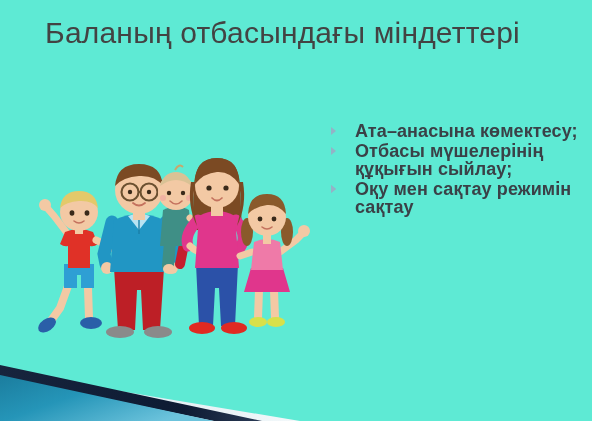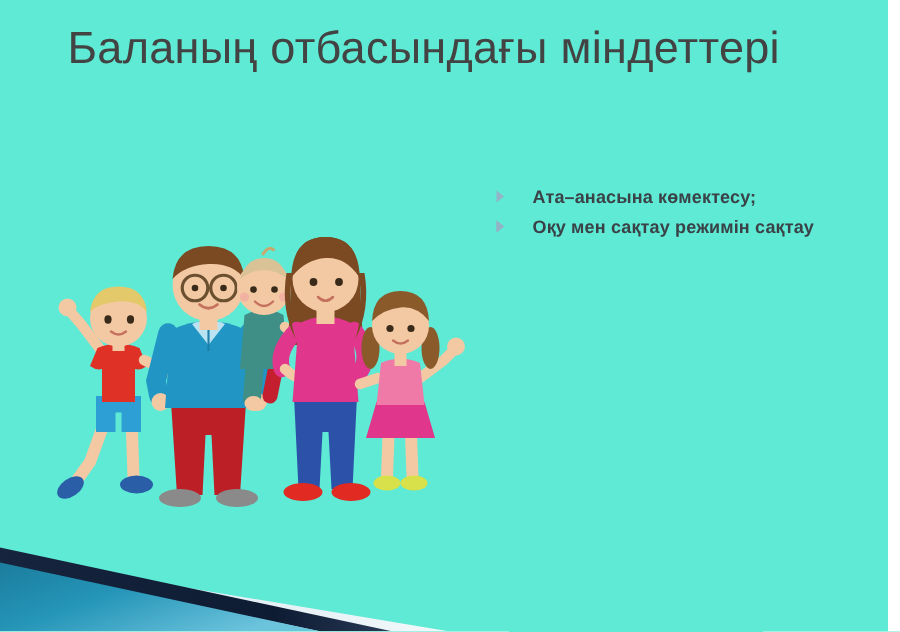--- a/index.html
+++ b/index.html
@@ -35,21 +35,21 @@
     position:absolute;
     left:331px; top:122px;
     width:262px;
     margin:0;padding:0;
     list-style:none;
   }
   .bullet-row{
     position:relative;
     padding-left:24px;
     margin-bottom:1px;
-    font-size:12px;
+    font-size:18px;
     line-height:18.6px;
     font-weight:600;
     color:#3a4147;
     letter-spacing:.1px;
   }
   .bullet-mark{
     position:absolute;
     left:0; top:5px;
     width:0;height:0;
     border-top:4px solid transparent;
@@ -217,20 +217,24 @@
         <circle cx="266" cy="115" r="2.4" fill="#3a2a1a"></circle>
         <path d="M254 123 q5 4 10 0" stroke="#c4725e" stroke-width="1.6" fill="none" stroke-linecap="round"></path>
       </g>
     </svg>
   </div>
 
   <ul class="bullets">
     <li class="bullet-row">
       <span class="bullet-mark"></span>
       <span>Ата–анасына көмектесу;</span>
+    </li>
+    <li class="bullet-row">
+      <span class="bullet-mark"></span>
+      <span>Отбасы мүшелерінің құқығын сыйлау;</span>
     </li>
     <li class="bullet-row">
       <span class="bullet-mark"></span>
     </li>
     <li class="bullet-row">
       <span class="bullet-mark"></span>
       <span>Оқу мен сақтау режимін сақтау</span>
     </li>
   </ul>
 

